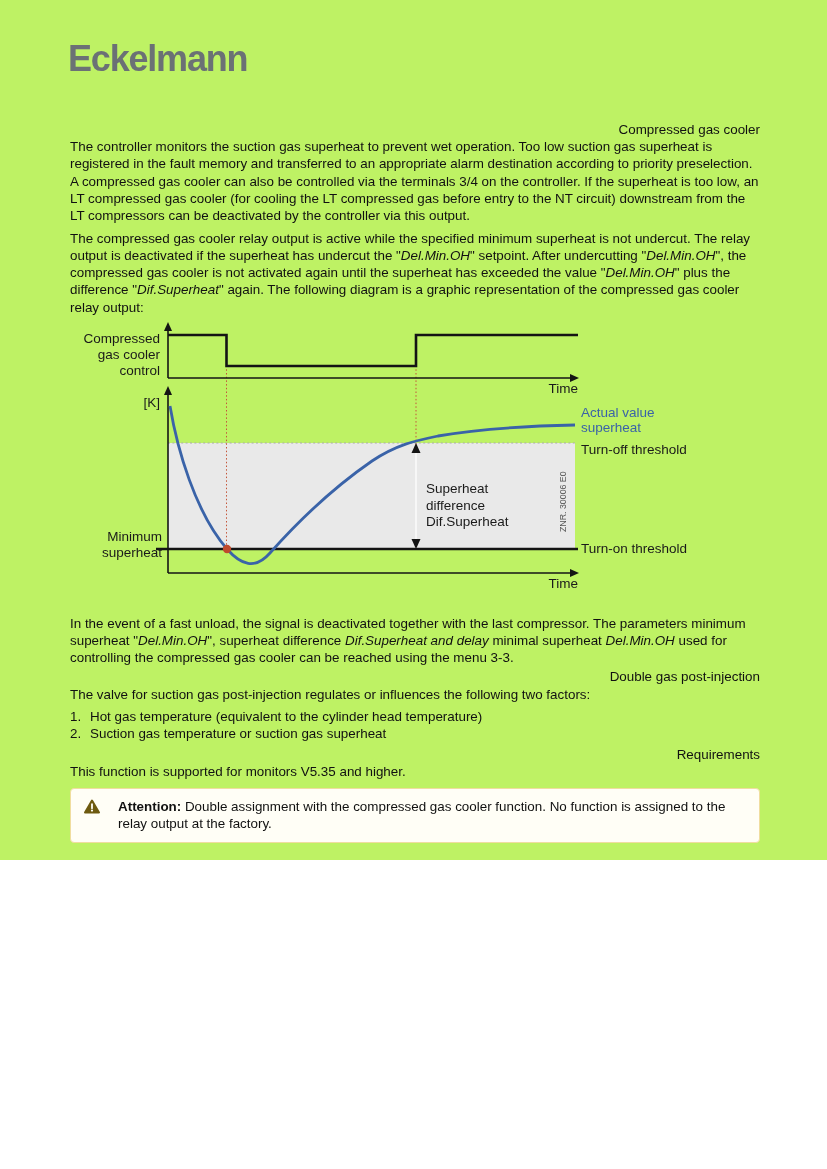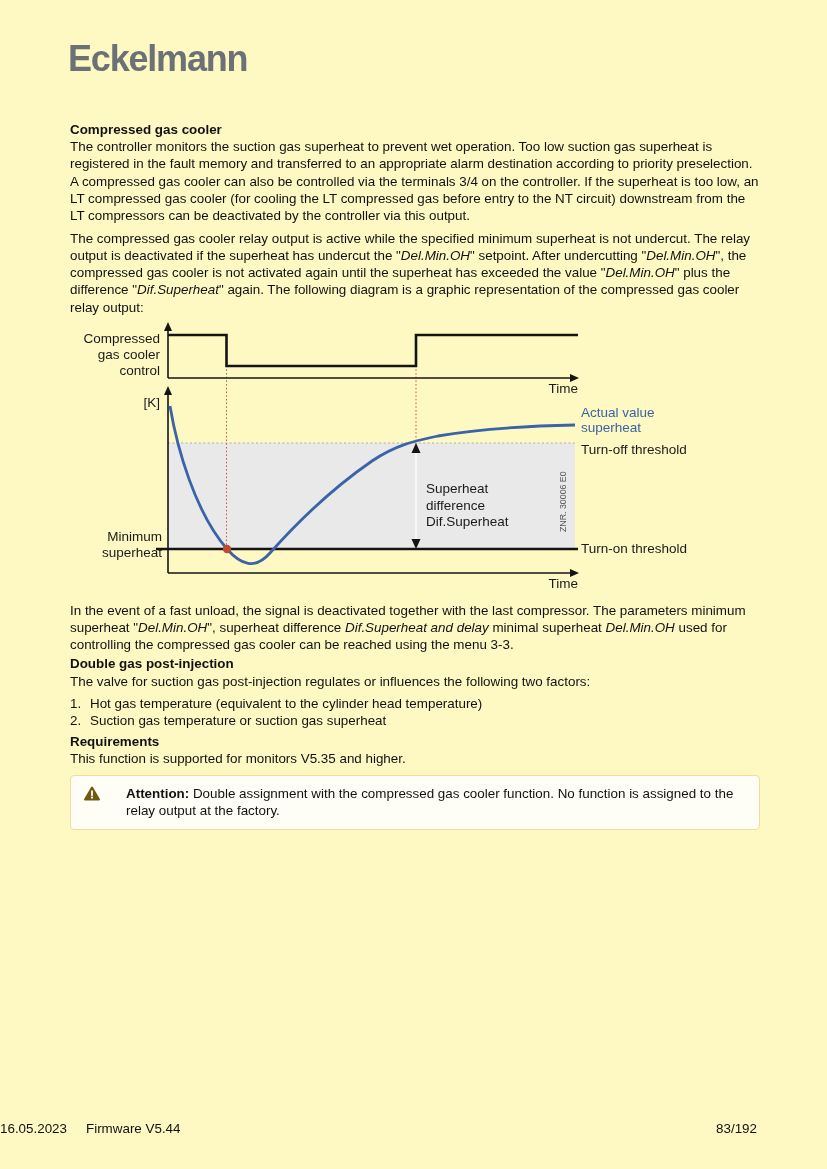--- a/index.html
+++ b/index.html
@@ -1,30 +1,30 @@
 <!DOCTYPE html>
 <html><head>
 <meta charset="utf-8">
 <style>
   html,body{margin:0;padding:0;background:#ffffff;}
-  .page{position:relative;width:827px;height:1169px;background:#fef9c3;
+  .page{position:relative;width:827px;height:860px;background:#bef264;
         font-family:"Liberation Sans",sans-serif;color:#111;overflow:hidden;}
   .logo{position:absolute;left:68px;top:38px;font-size:36px;font-weight:bold;
         color:#6b7175;letter-spacing:-1.2px;}
   .content{position:absolute;left:70px;top:76px;width:690px;
            font-size:13.4px;line-height:17.2px;}
-  .h{font-weight:bold;margin:0;}
+  .h{font-weight:normal;margin:0;text-align:right;}
   .p{margin:0;}
   .it{font-style:italic;}
   .mt45{margin-top:45px}.mt55{margin-top:5.5px}.mt4{margin-top:4px}
-  .mt1{margin-top:2px}.mt2{margin-top:2px}.mt35{margin-top:3.5px}.mt7{margin-top:7px}.mt8{margin-top:8px}
+  .mt1{margin-top:15px}.mt2{margin-top:2px}.mt35{margin-top:3.5px}.mt7{margin-top:7px}.mt8{margin-top:8px}
   .diagram{display:block;}
   .list-row{display:flex;}
   .list-num{flex:none;width:20px;}
-  .attention{display:flex;gap:26px;border:1px solid #f0dd9f;background:#fffef6;
+  .attention{display:flex;gap:18px;border:1px solid #f0dd9f;background:#fffef6;
              border-radius:4px;padding:9px 12px 10px 13px;}
   .warn{flex:none;padding-top:1px;}
   .footer{position:absolute;left:0;right:0;top:1121px;height:18px;font-size:13.4px;}
   .footer .fl{position:absolute;left:86px;}
   .footer .fc{position:absolute;left:0;right:0;text-align:left;}
   .footer .fr{position:absolute;right:70px;}
   svg text{font-family:"Liberation Sans",sans-serif;font-size:13.5px;fill:#1a1a1a;}
   svg text.blue{fill:#3a63a8;}
   svg text.znr{font-size:8.8px;fill:#555;}
 </style>

